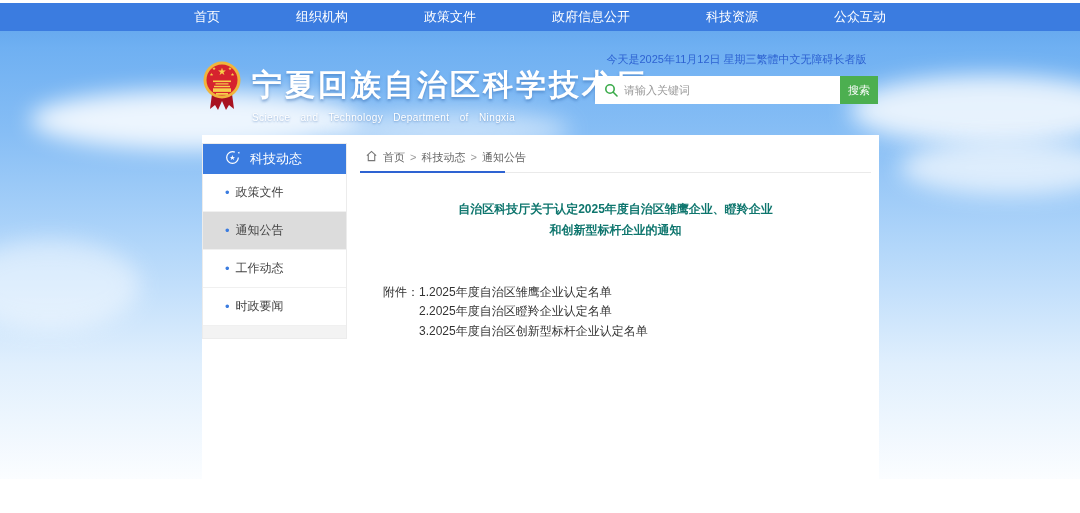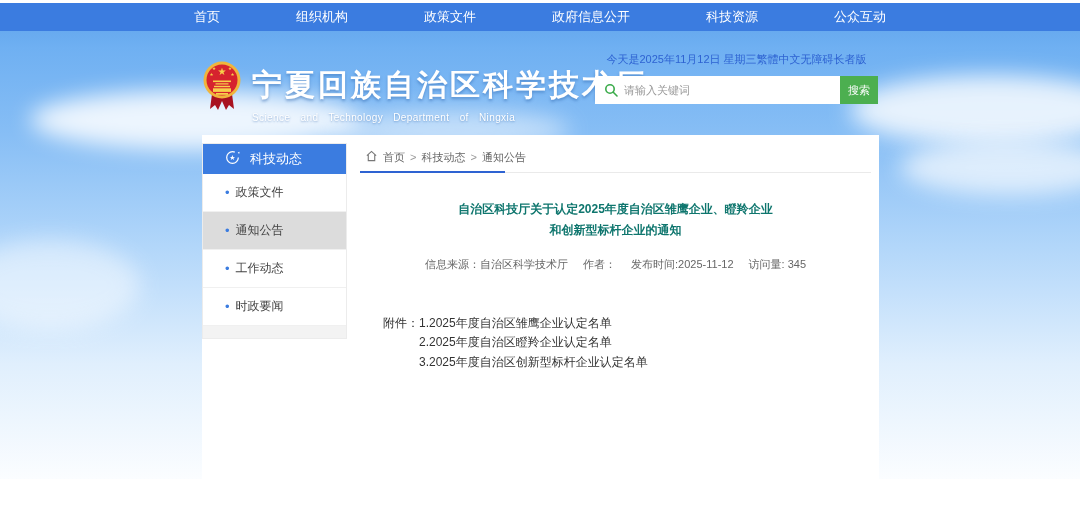--- a/index.html
+++ b/index.html
@@ -181,26 +181,20 @@
       </div>
       <div class="crumb-line">
         <div class="blue"></div>
       </div>
 
       <h1 class="art-title">
         <span>自治区科技厅关于认定2025年度自治区雏鹰企业、瞪羚企业</span>
         <span>和创新型标杆企业的通知</span>
       </h1>
 
-      <div class="art-meta">
-        <span>信息来源：自治区科学技术厅</span>
-        <span>作者：</span>
-        <span>发布时间:2025-11-12</span>
-        <span>访问量: 345</span>
-      </div>
 
 
       <div class="attachments">
         <span class="att-label">附件：</span>
         <span class="att-items">
           <div>1.2025年度自治区雏鹰企业认定名单</div>
           <div>2.2025年度自治区瞪羚企业认定名单</div>
           <div>3.2025年度自治区创新型标杆企业认定名单</div>
         </span>
       </div>

